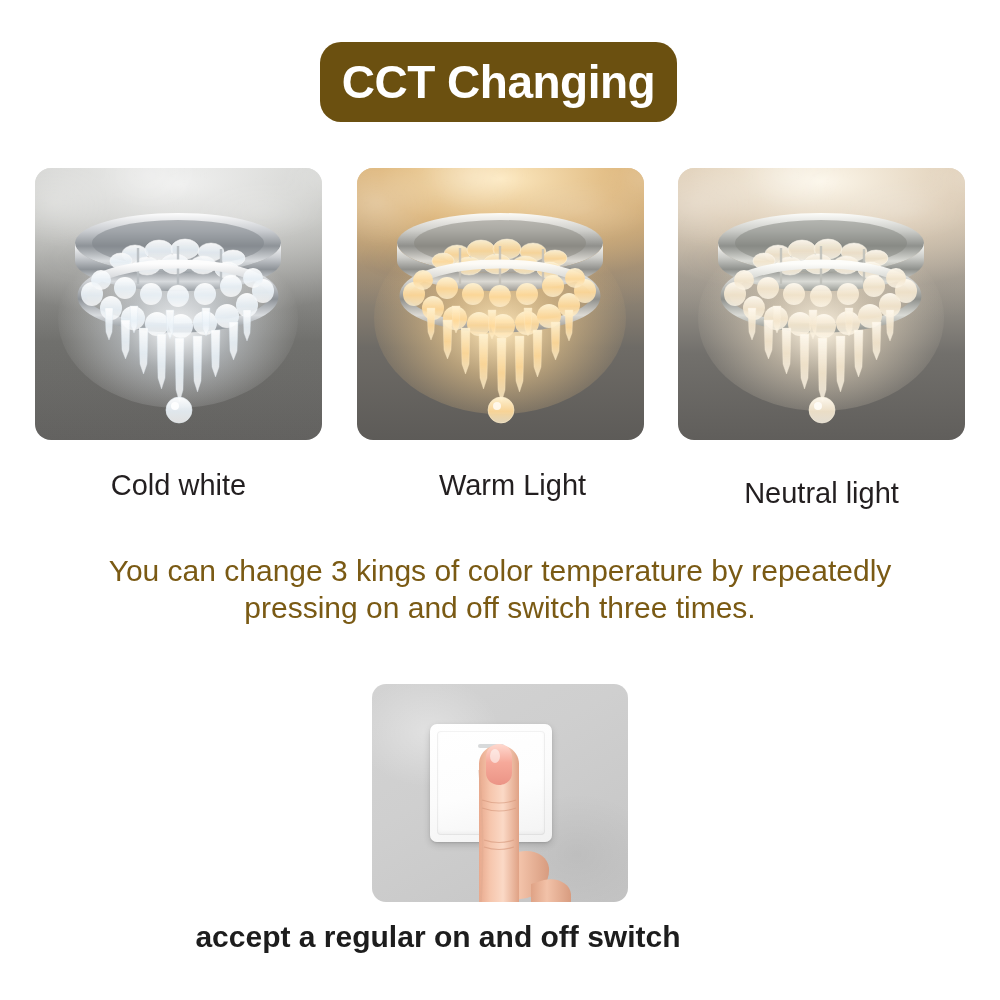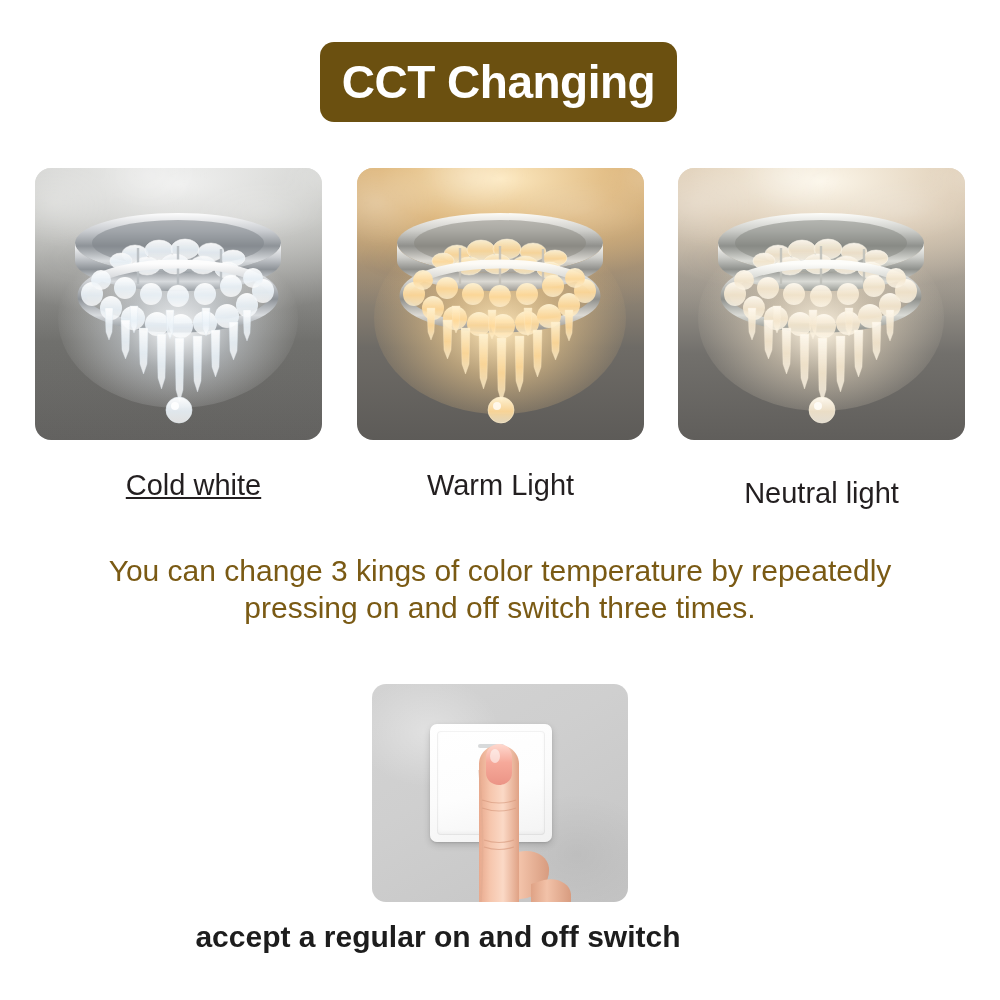--- a/index.html
+++ b/index.html
@@ -9,21 +9,21 @@
     font-family: "Liberation Sans", sans-serif;
     overflow: hidden;
   }
   .page { position: relative; width: 1000px; height: 1000px; background: #fff; }
 
   
   .title-banner {
     position: absolute; left: 320px; top: 42px;
     width: 357px; height: 80px;
     background: #6b5010;
-    border-radius: 14px;
+    border-radius: 21px;
     display: flex; align-items: center; justify-content: center;
   }
   .title-banner .title-text {
     color: #ffffff;
     font-size: 46px;
     font-weight: bold;
     letter-spacing: -0.5px;
     line-height: 1;
     white-space: nowrap;
   }
@@ -71,22 +71,22 @@
   }
   .lamp-svg { position: absolute; left: 0; top: 0; width: 100%; height: 100%; }
 
   
   .captions { position: absolute; left: 35px; top: 462px; width: 930px; height: 46px; }
   .caption {
     position: absolute; top: 0; width: 287px;
     text-align: center;
     font-size: 29px; color: #231f20; line-height: 46px; white-space: nowrap;
   }
-  .caption.c1 { left: 15px; text-decoration: underline; }
-  .caption.c2 { left: 322px; }
+  .caption.c1 { left: 0px; }
+  .caption.c2 { left: 334px; }
   .caption.c3 { left: 643px; margin-top: 8px; }
 
   
   .description {
     position: absolute; left: 40px; top: 552px; width: 920px;
     text-align: center; color: #7a5a14;
     font-size: 30px; font-weight: normal; line-height: 37px;
   }
   .description .line { display: block; white-space: nowrap; }
 

